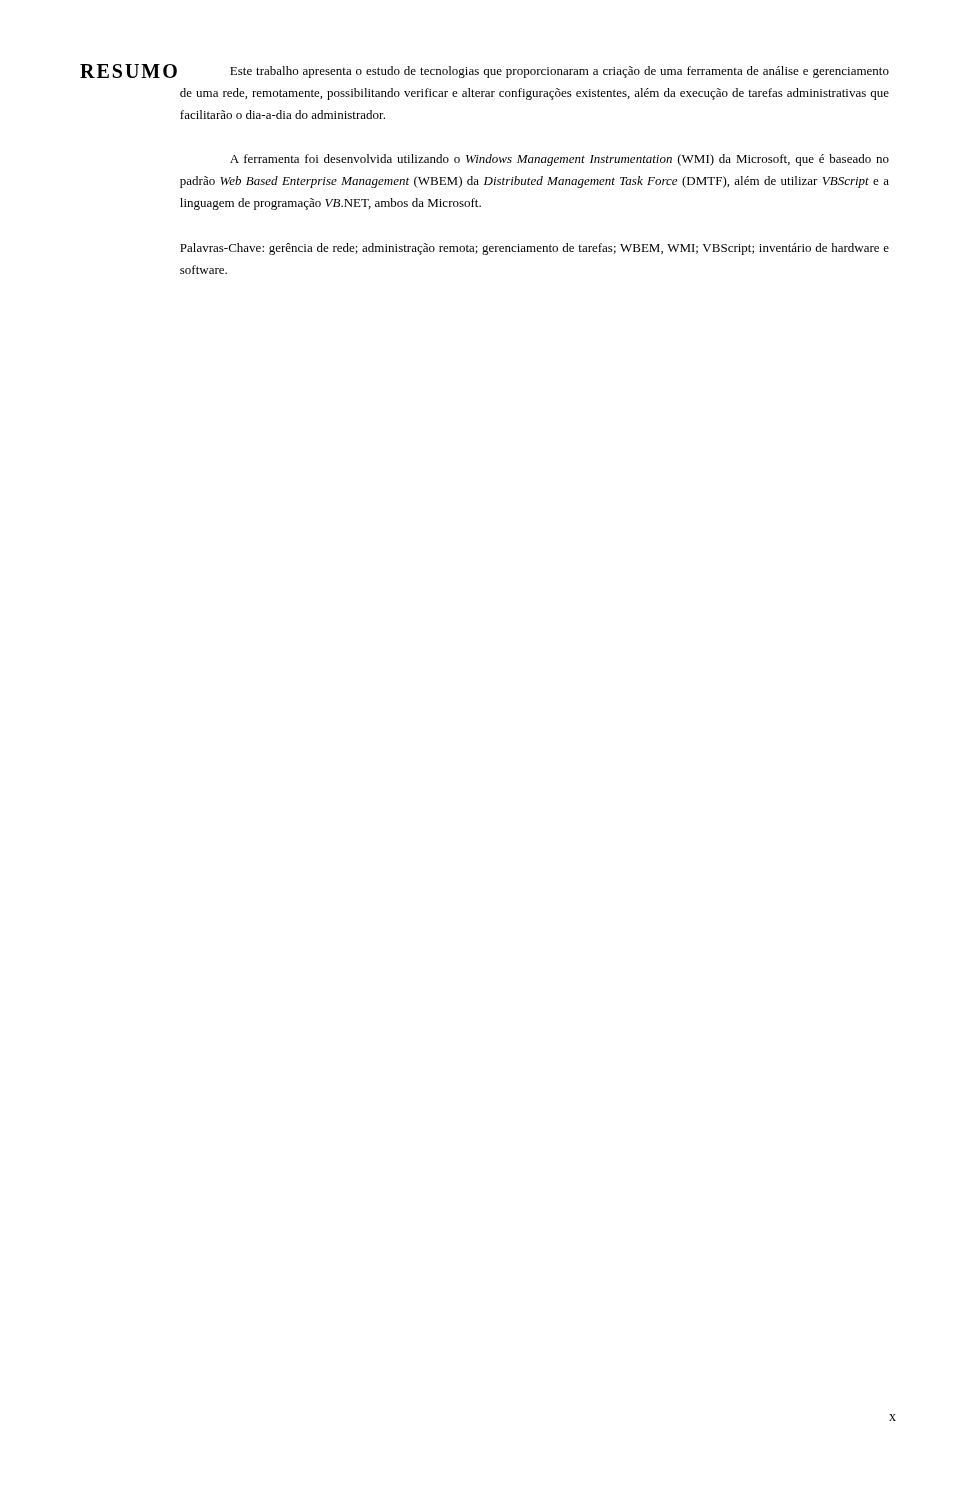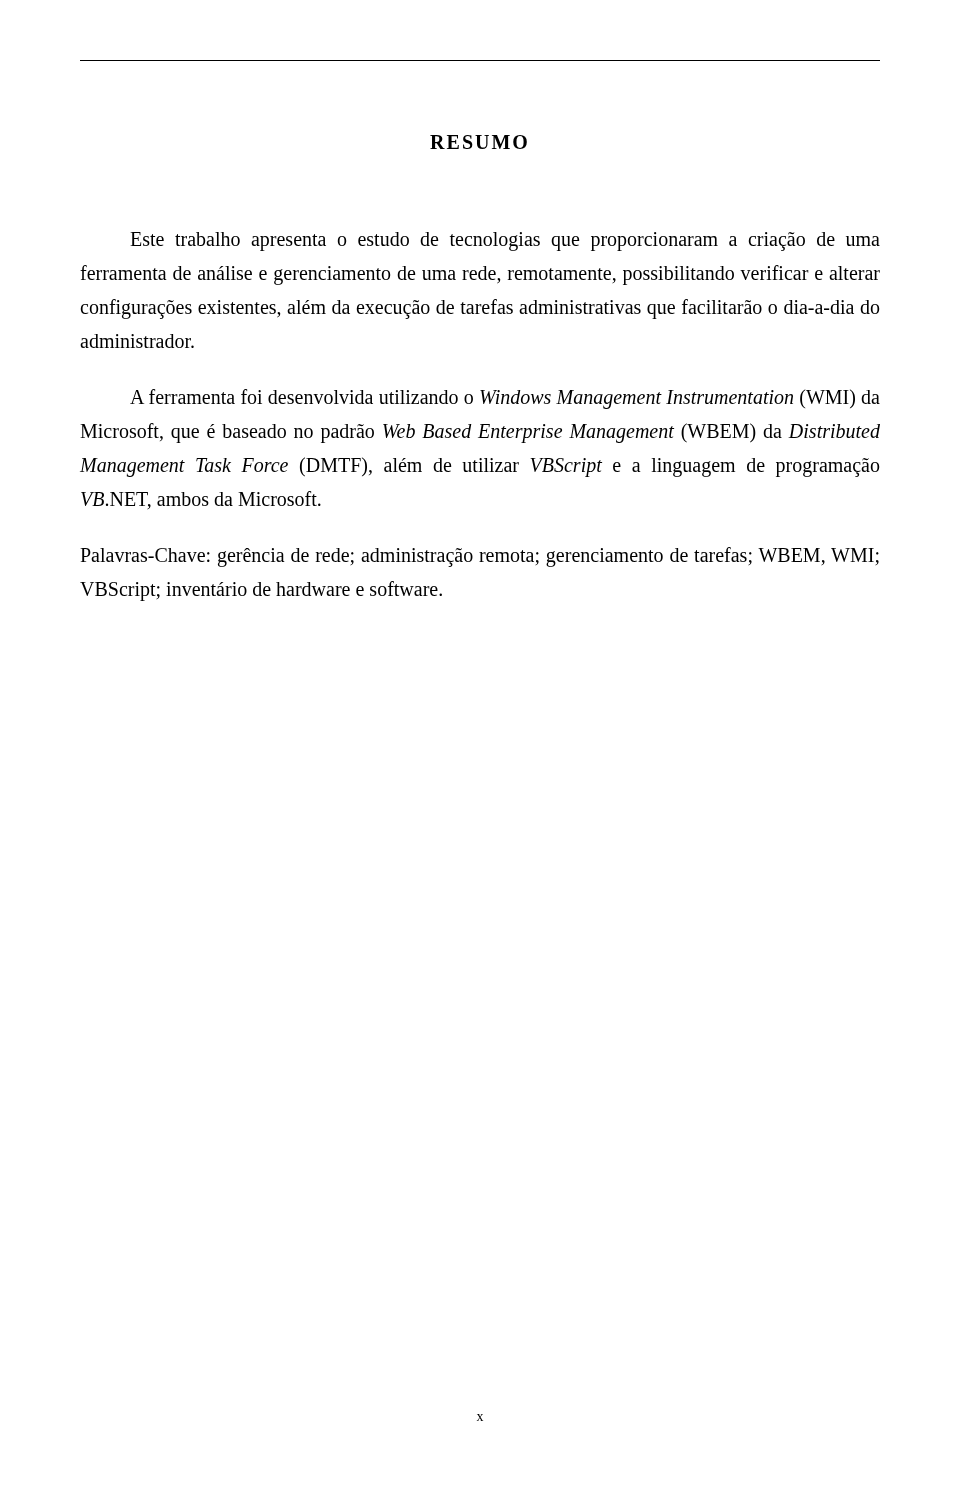--- a/index.html
+++ b/index.html
@@ -15,45 +15,44 @@
       color: #000000;
       width: 960px;
       min-height: 1485px;
       display: flex;
       flex-direction: column;
     }
 
     .page {
       width: 960px;
       min-height: 1485px;
-      padding: 60px 80px 60px 80px;
+      padding: 60px 64px 60px 80px;
       position: relative;
       display: flex;
-      flex-direction: column;
-      gap: 40px;
+      flex-direction: row;
     }
 
     .top-rule {
       border: none;
       border-top: 1.5px solid #000;
       margin-bottom: 30px;
     }
 
     .page-title {
       text-align: center;
       font-size: 20px;
       font-weight: bold;
       letter-spacing: 2px;
       margin-bottom: 28px;
     }
 
     .main-content {
       flex: 1;
       line-height: 1.7;
-      font-size: 20px;
+      font-size: 13px;
       text-align: justify;
     }
 
     .paragraph {
       margin-bottom: 22px;
       text-indent: 50px;
     }
 
     .keywords-block {
       margin-bottom: 22px;

